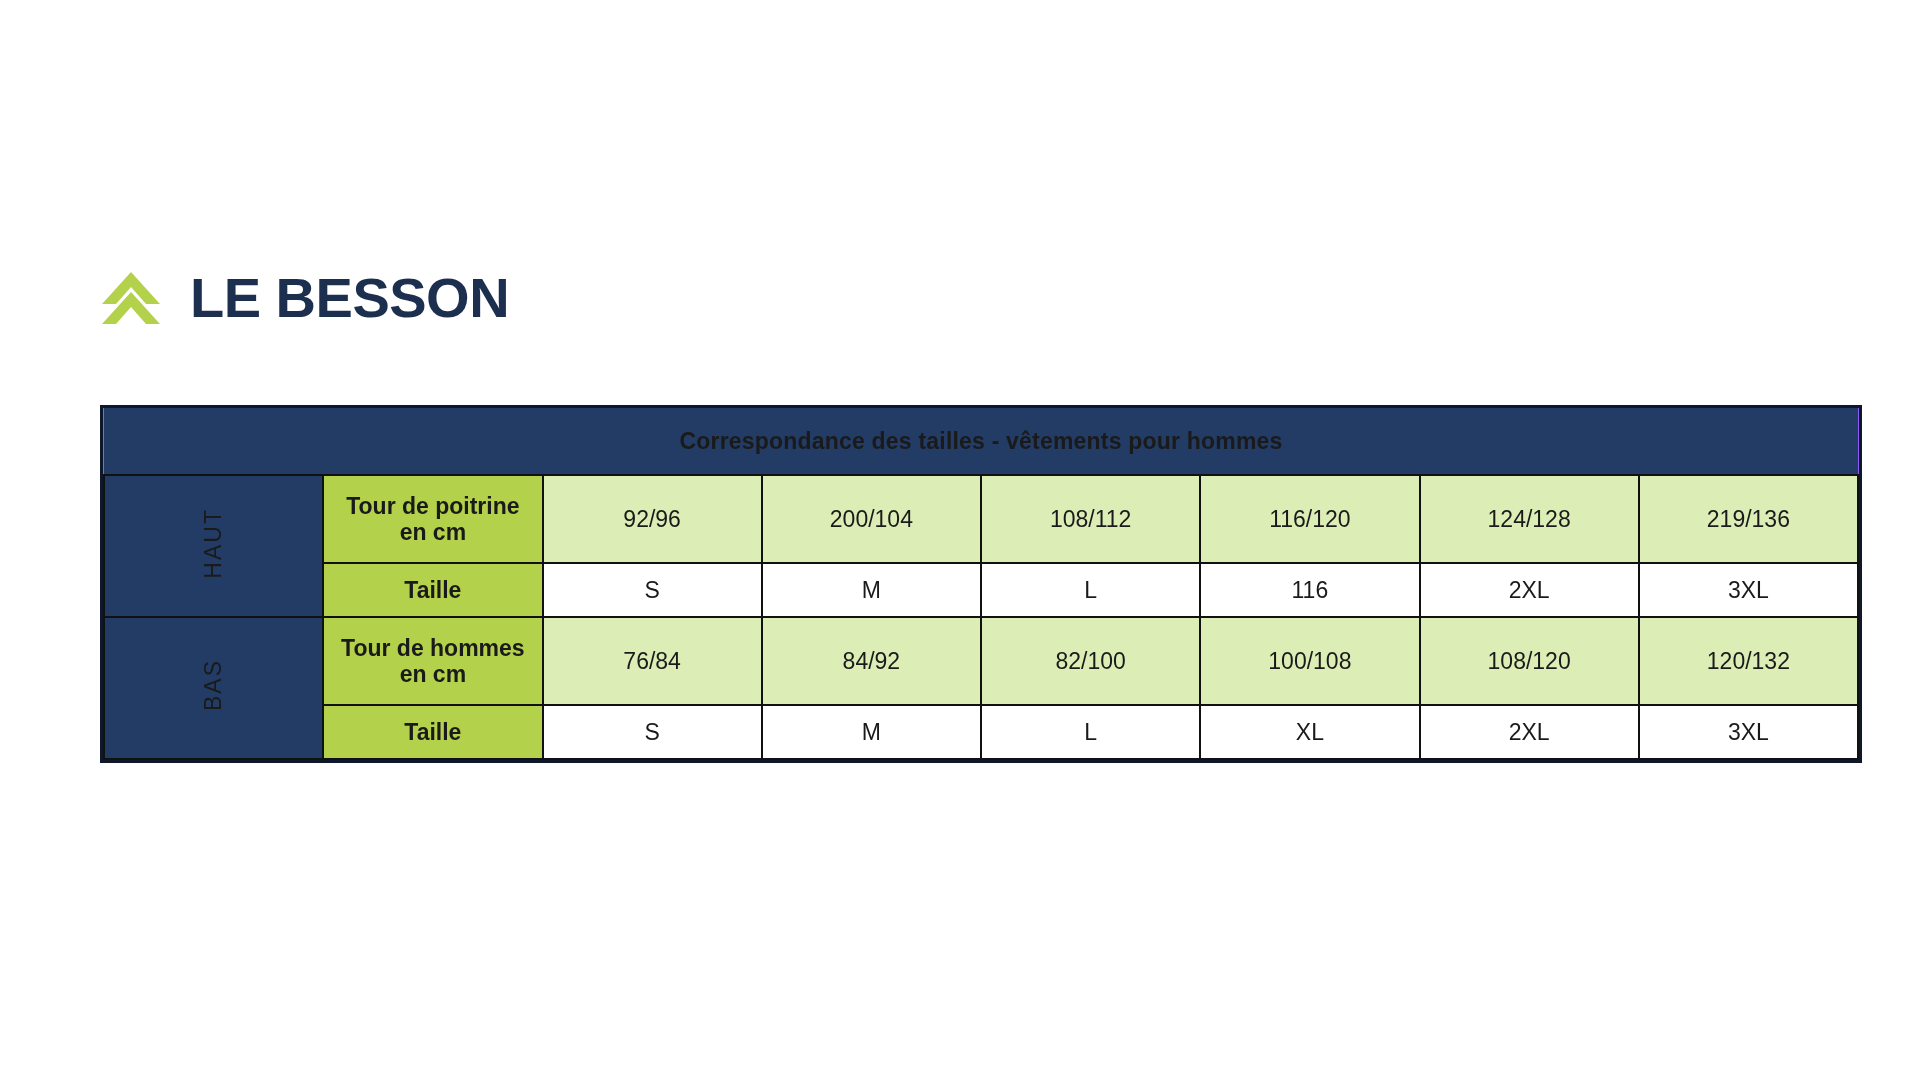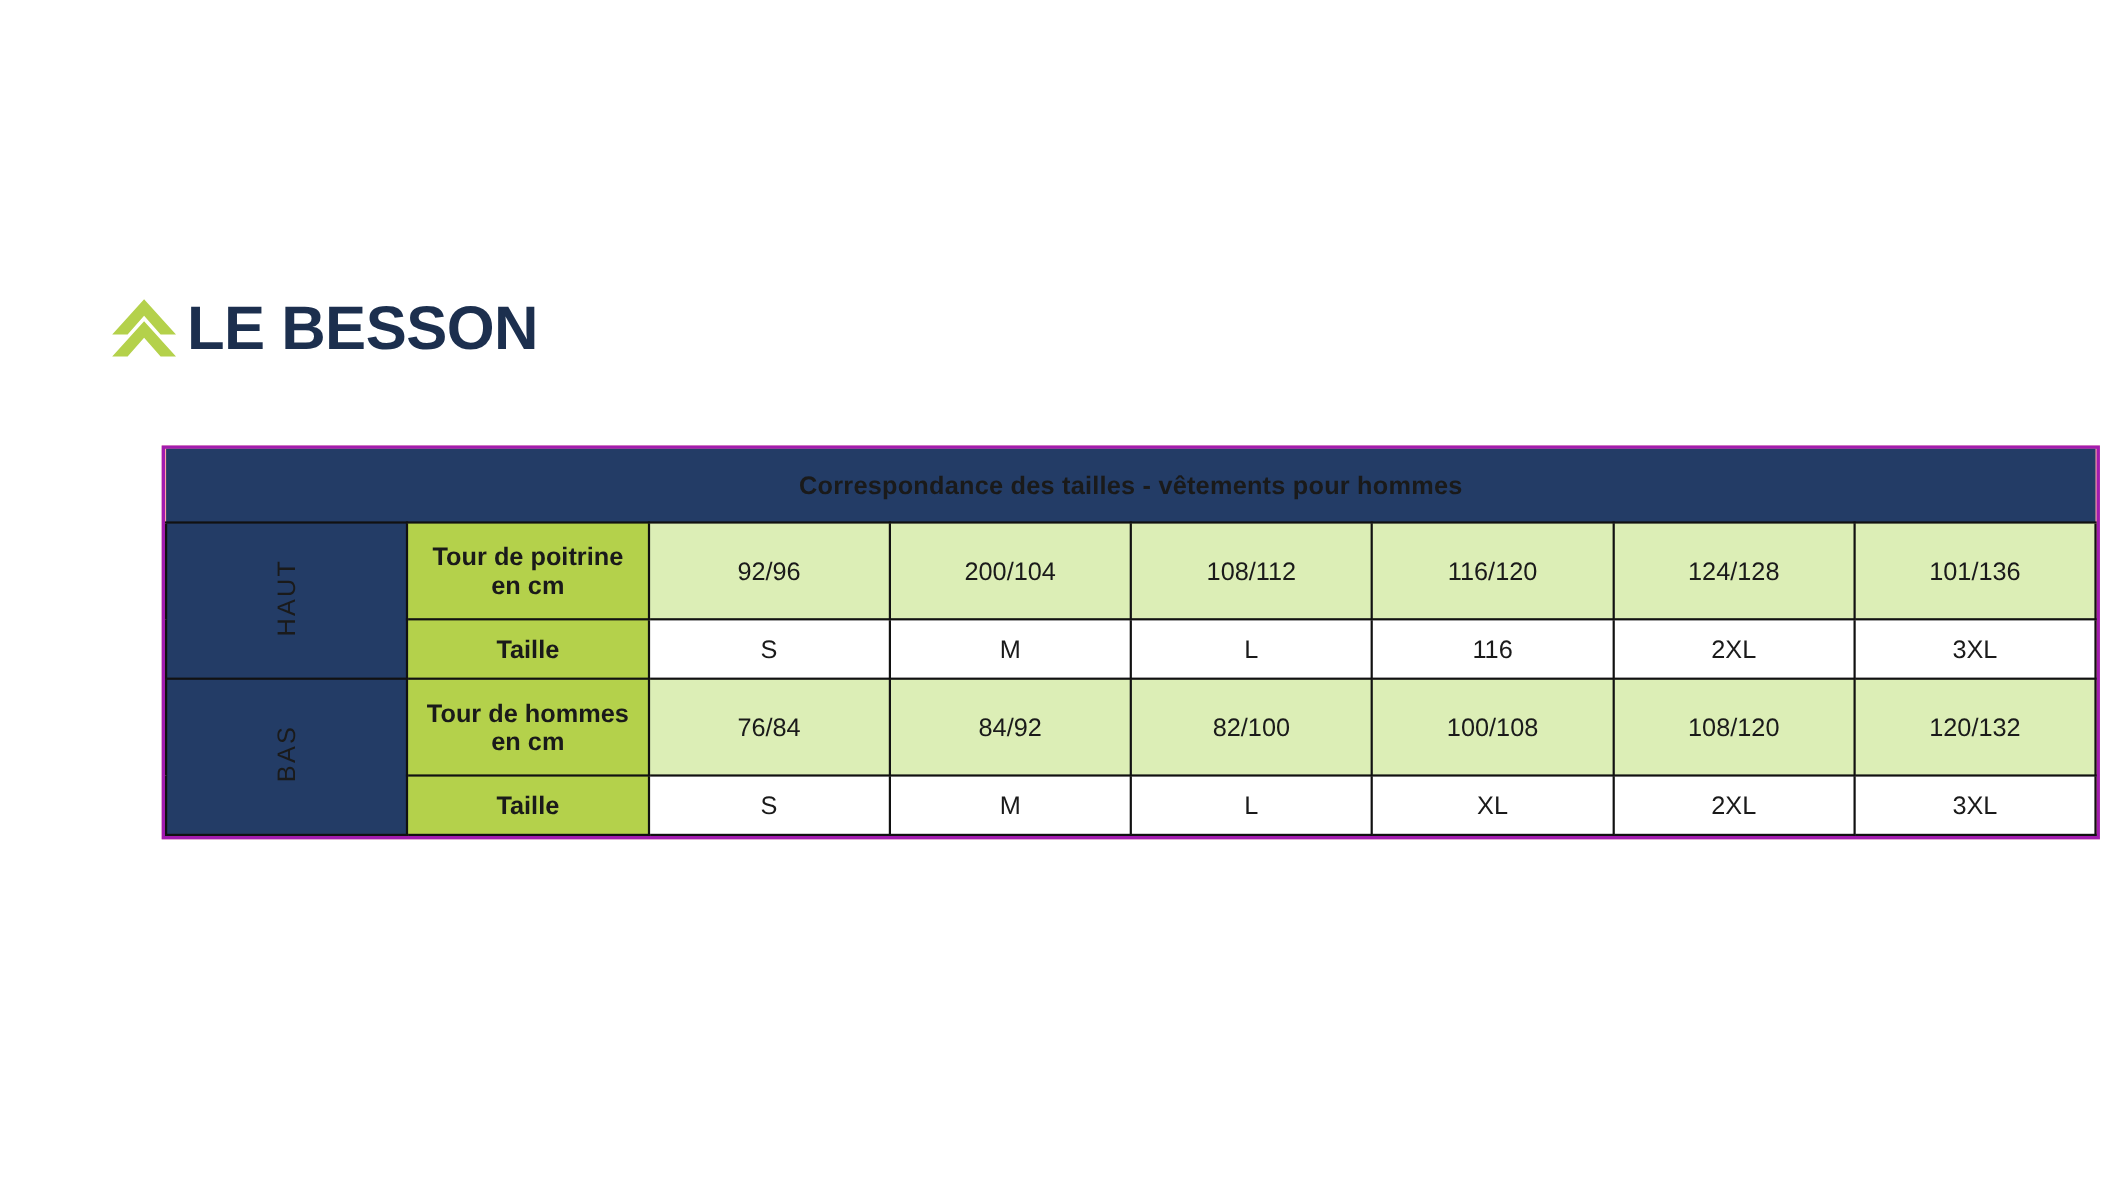--- a/index.html
+++ b/index.html
@@ -27,21 +27,21 @@
     width: 1760px;
     height: 110px;
   }
 
   .brand {
     position: absolute;
     left: 0;
     top: 10px;
     display: flex;
     align-items: center;
-    gap: 8px;
+    gap: 28px;
   }
 
   .brand-mark {
     width: 62px;
     height: 56px;
     position: relative;
   }
   .brand-mark svg { display: block; }
 
   .brand-name {
@@ -63,24 +63,23 @@
     height: 125px;
   }
   .solidur svg { display: block; }
 
   
   .table-wrap {
     position: absolute;
     left: 100px;
     top: 405px;
     width: 1762px;
-    border: 3px solid #a21caf;
+    border: 3px solid #0f172a;
     box-sizing: border-box;
-    background: #fca5a5;
-    margin-left: 47px;
+    background: #8b5cf6;
   }
 
   table.sizes {
     border-collapse: collapse;
     width: 100%;
     table-layout: fixed;
   }
 
   table.sizes td {
     border: 2px solid #111111;
@@ -166,21 +165,21 @@
         <tr class="row-measure">
           <td class="side-cell" rowspan="2">
             <span class="vert">HAUT</span>
           </td>
           <td class="label-cell">Tour de poitrine en cm</td>
           <td class="value-cell-green">92/96</td>
           <td class="value-cell-green">200/104</td>
           <td class="value-cell-green">108/112</td>
           <td class="value-cell-green">116/120</td>
           <td class="value-cell-green">124/128</td>
-          <td class="value-cell-green">101/136</td>
+          <td class="value-cell-green">219/136</td>
         </tr>
 
         <tr class="row-size">
           <td class="label-cell">Taille</td>
           <td class="value-cell-white">S</td>
           <td class="value-cell-white">M</td>
           <td class="value-cell-white">L</td>
           <td class="value-cell-white">116</td>
           <td class="value-cell-white">2XL</td>
           <td class="value-cell-white">3XL</td>

